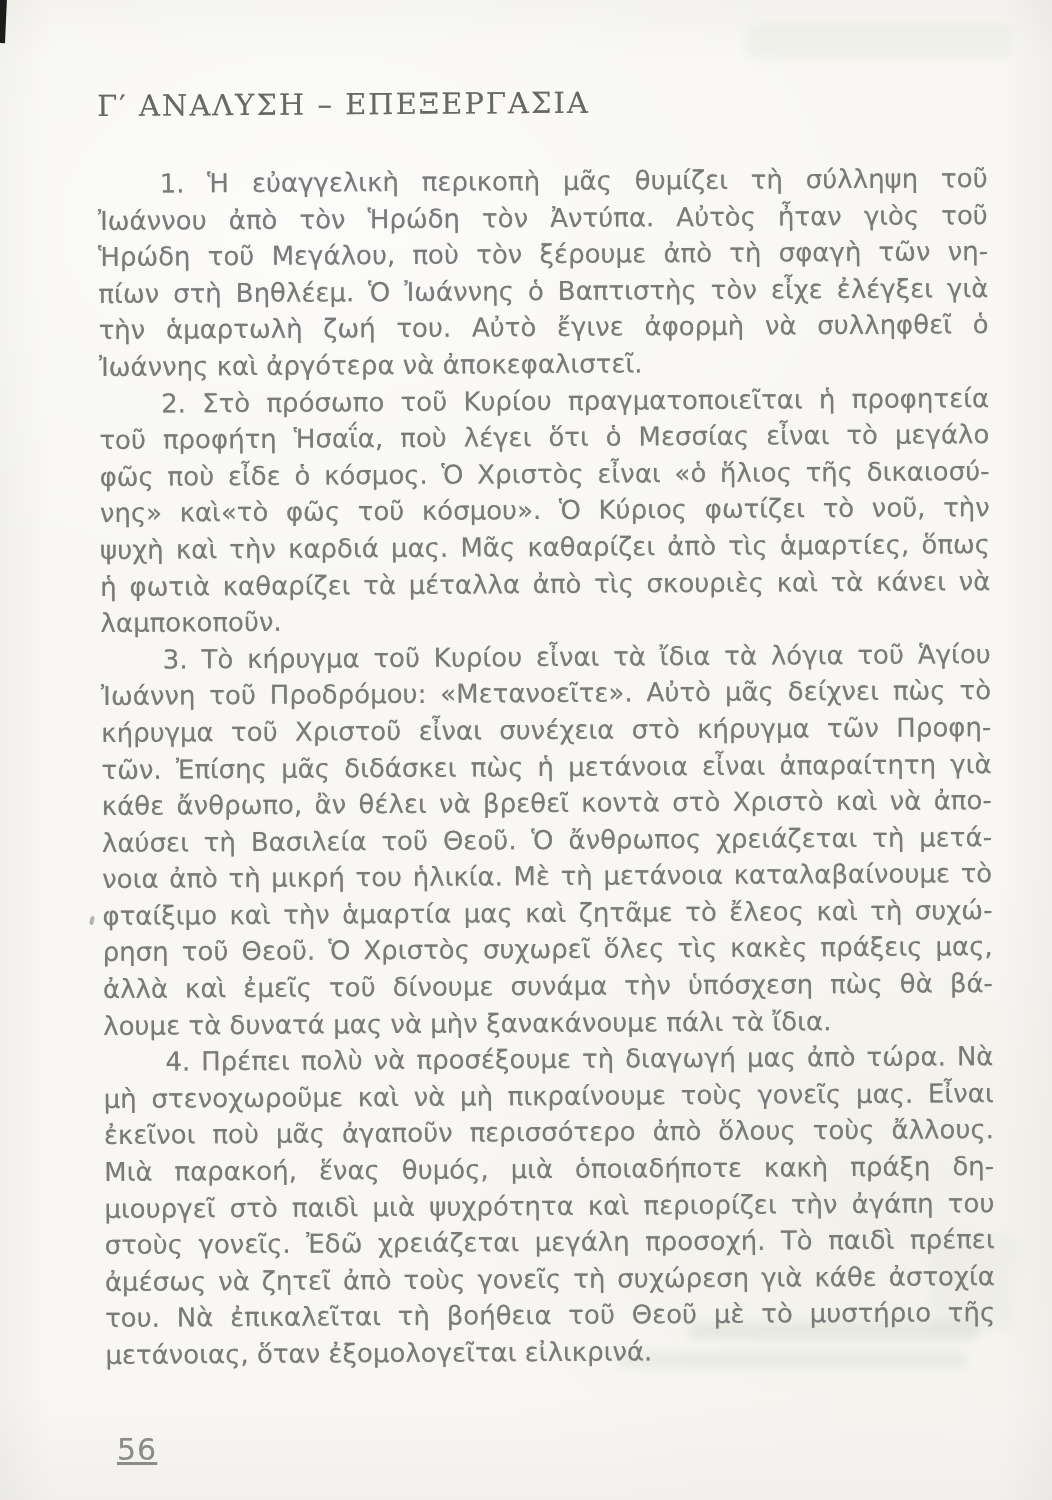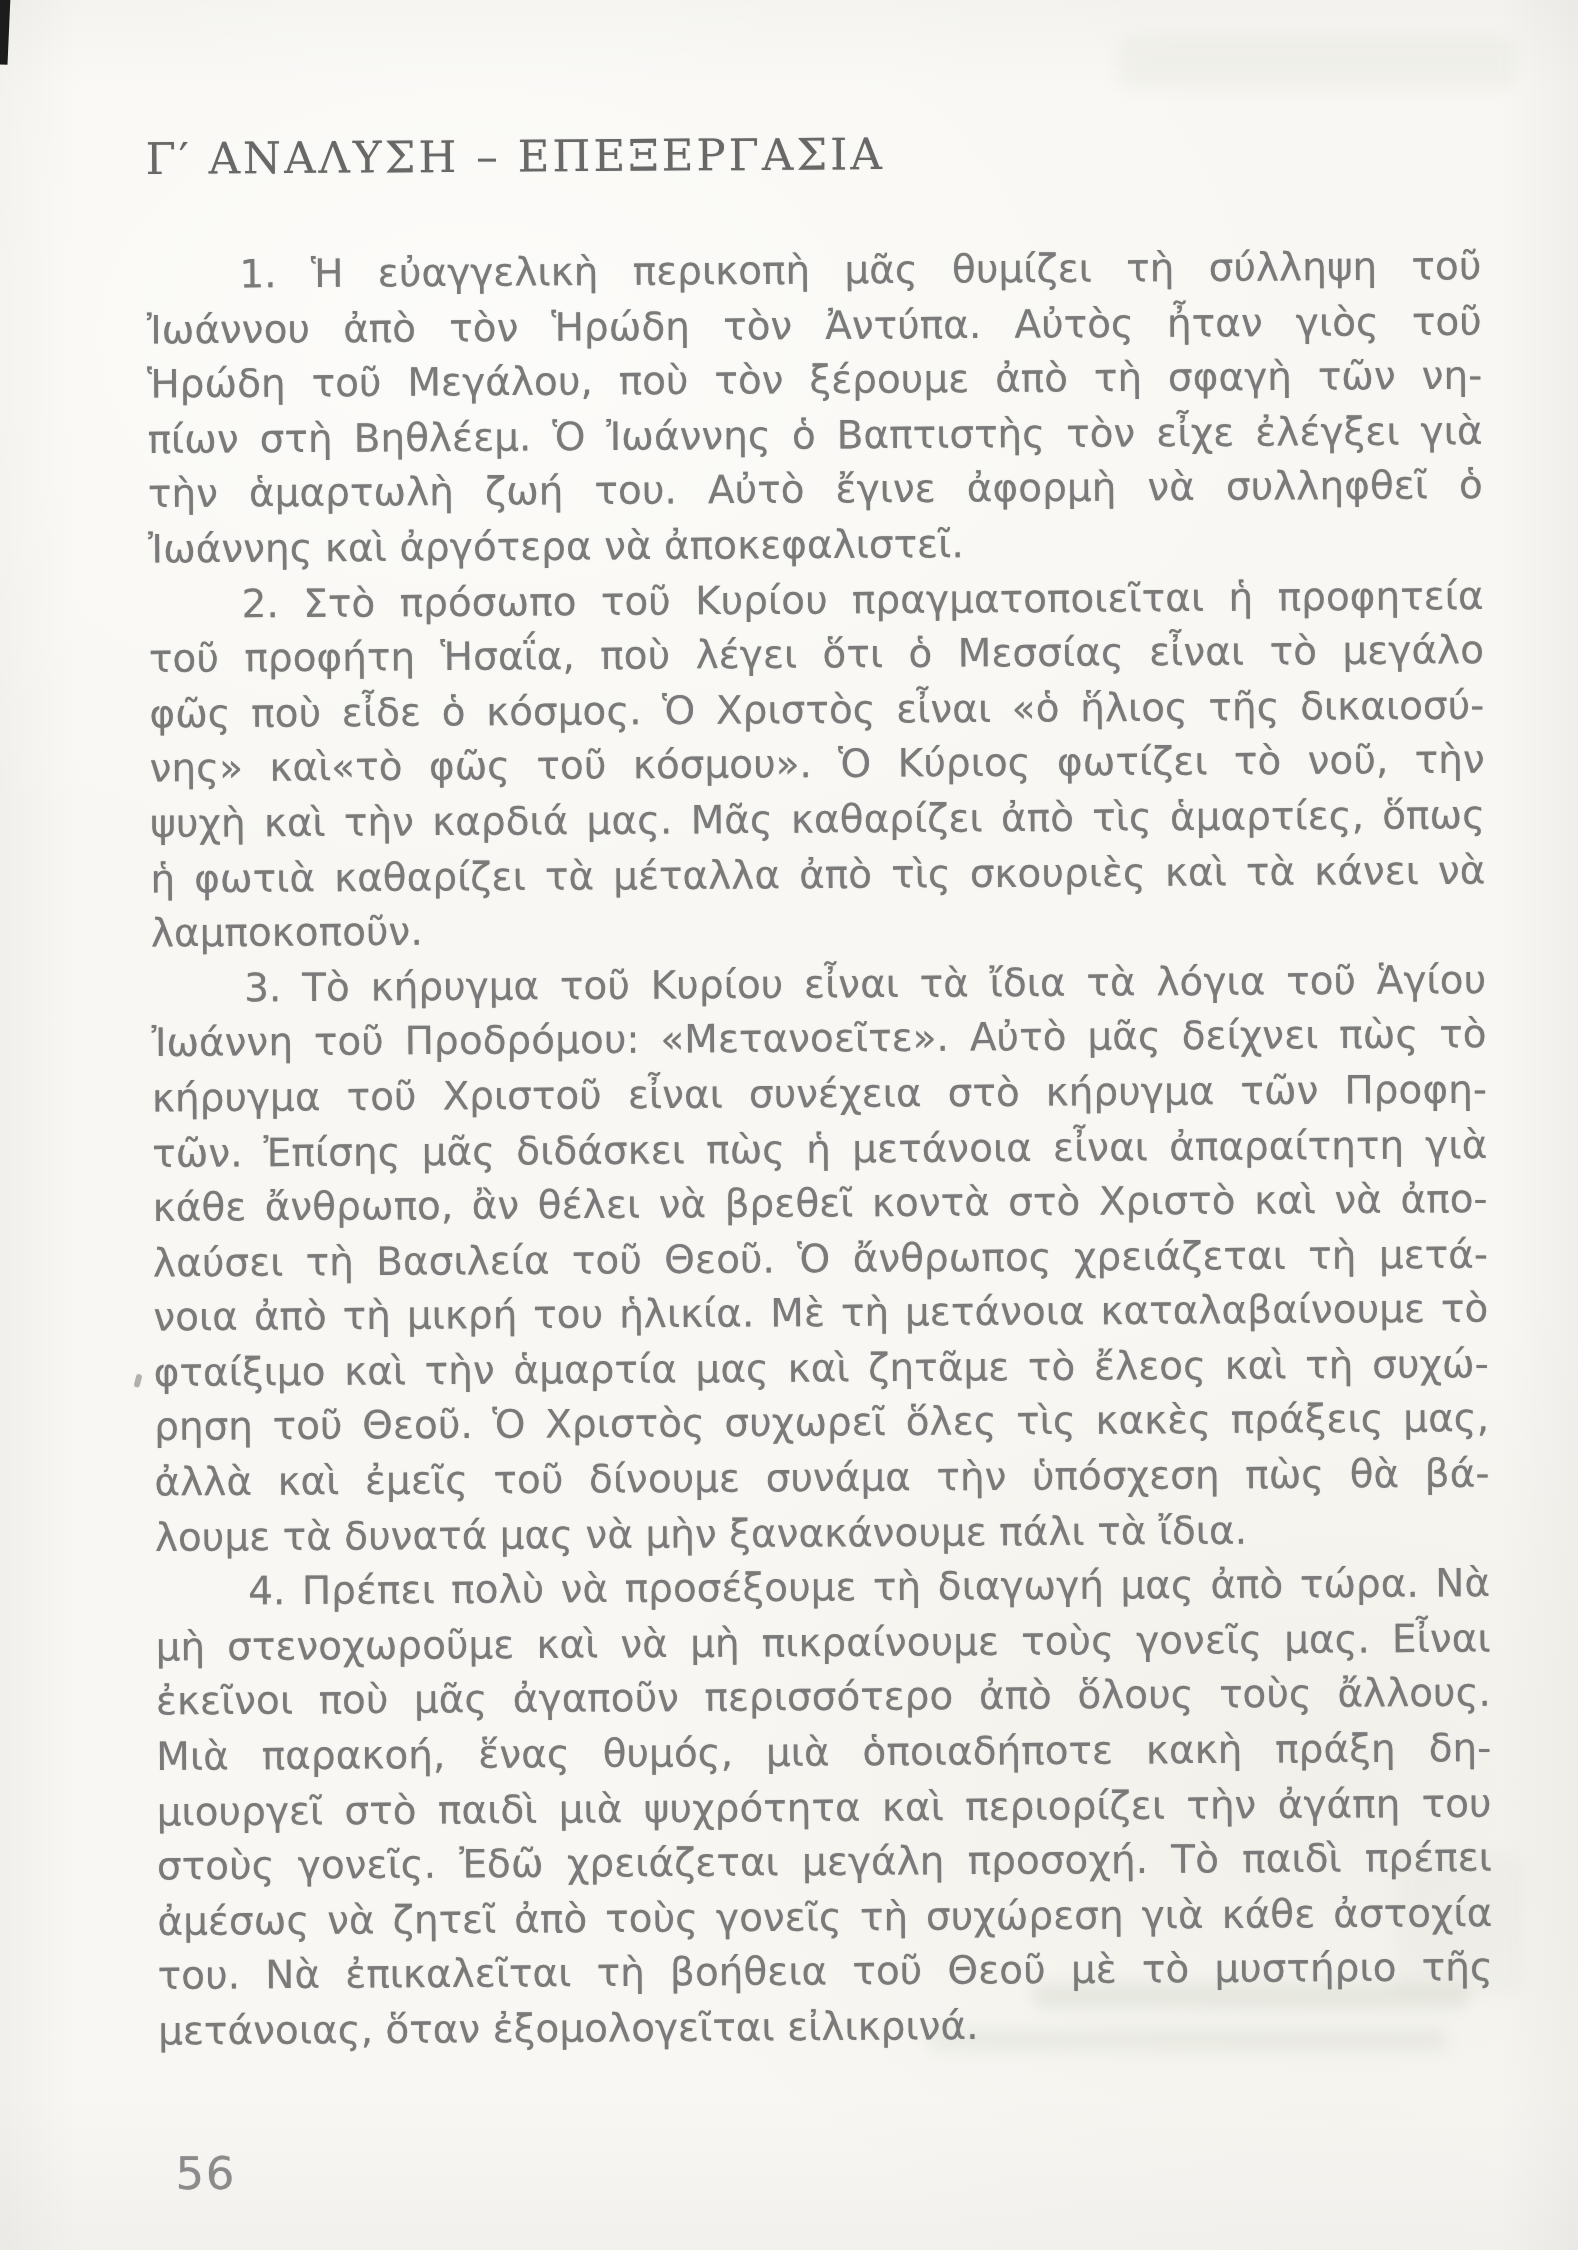--- a/index.html
+++ b/index.html
@@ -85,20 +85,21 @@
   .line.last  { text-align: left; text-align-last: left; }
 
   .page-number {
     position: absolute;
     left: 117px;
     top: 1432px;
     font-size: 30px;
     letter-spacing: 1px;
     color: var(--pagenum-ink, #8b8b8b);
     text-shadow: 0 0 0.6px rgba(139,139,139,0.5);
+    text-decoration: underline;
   }
 </style>
 </head>
 <body>
 
 <div class="page">
 
   <div class="edge-sliver"></div>
   <div class="stray-mark"></div>
 

